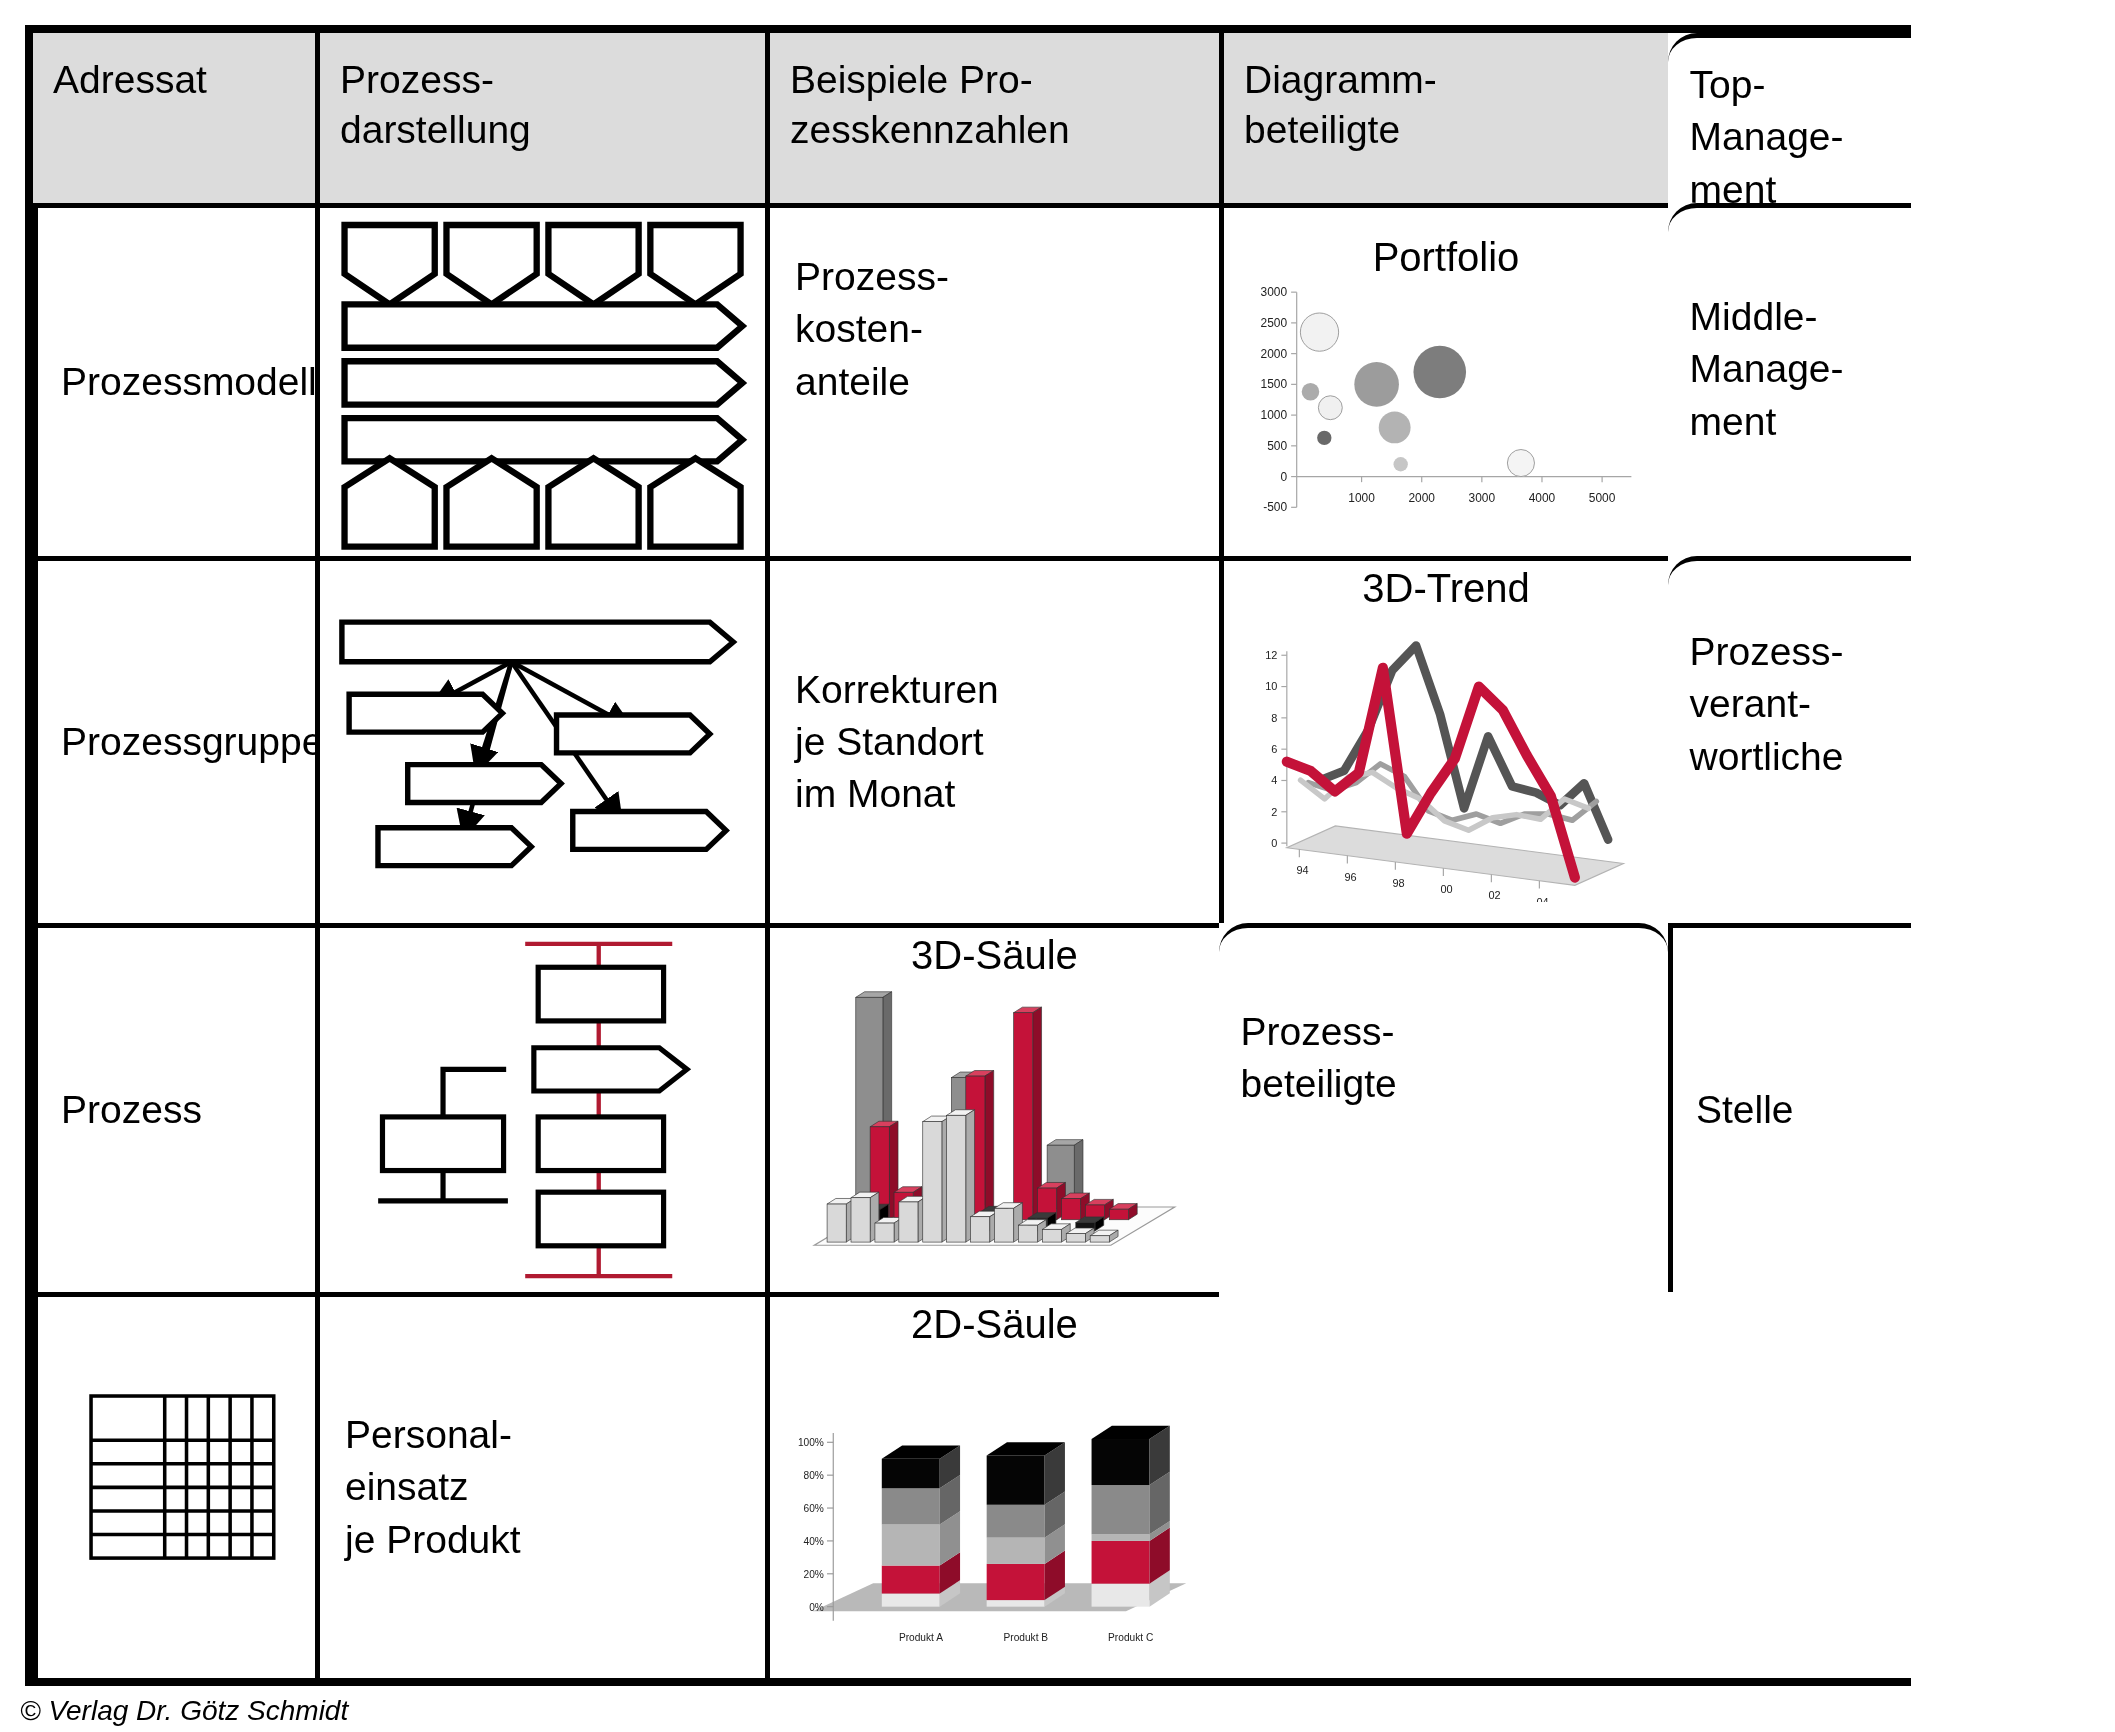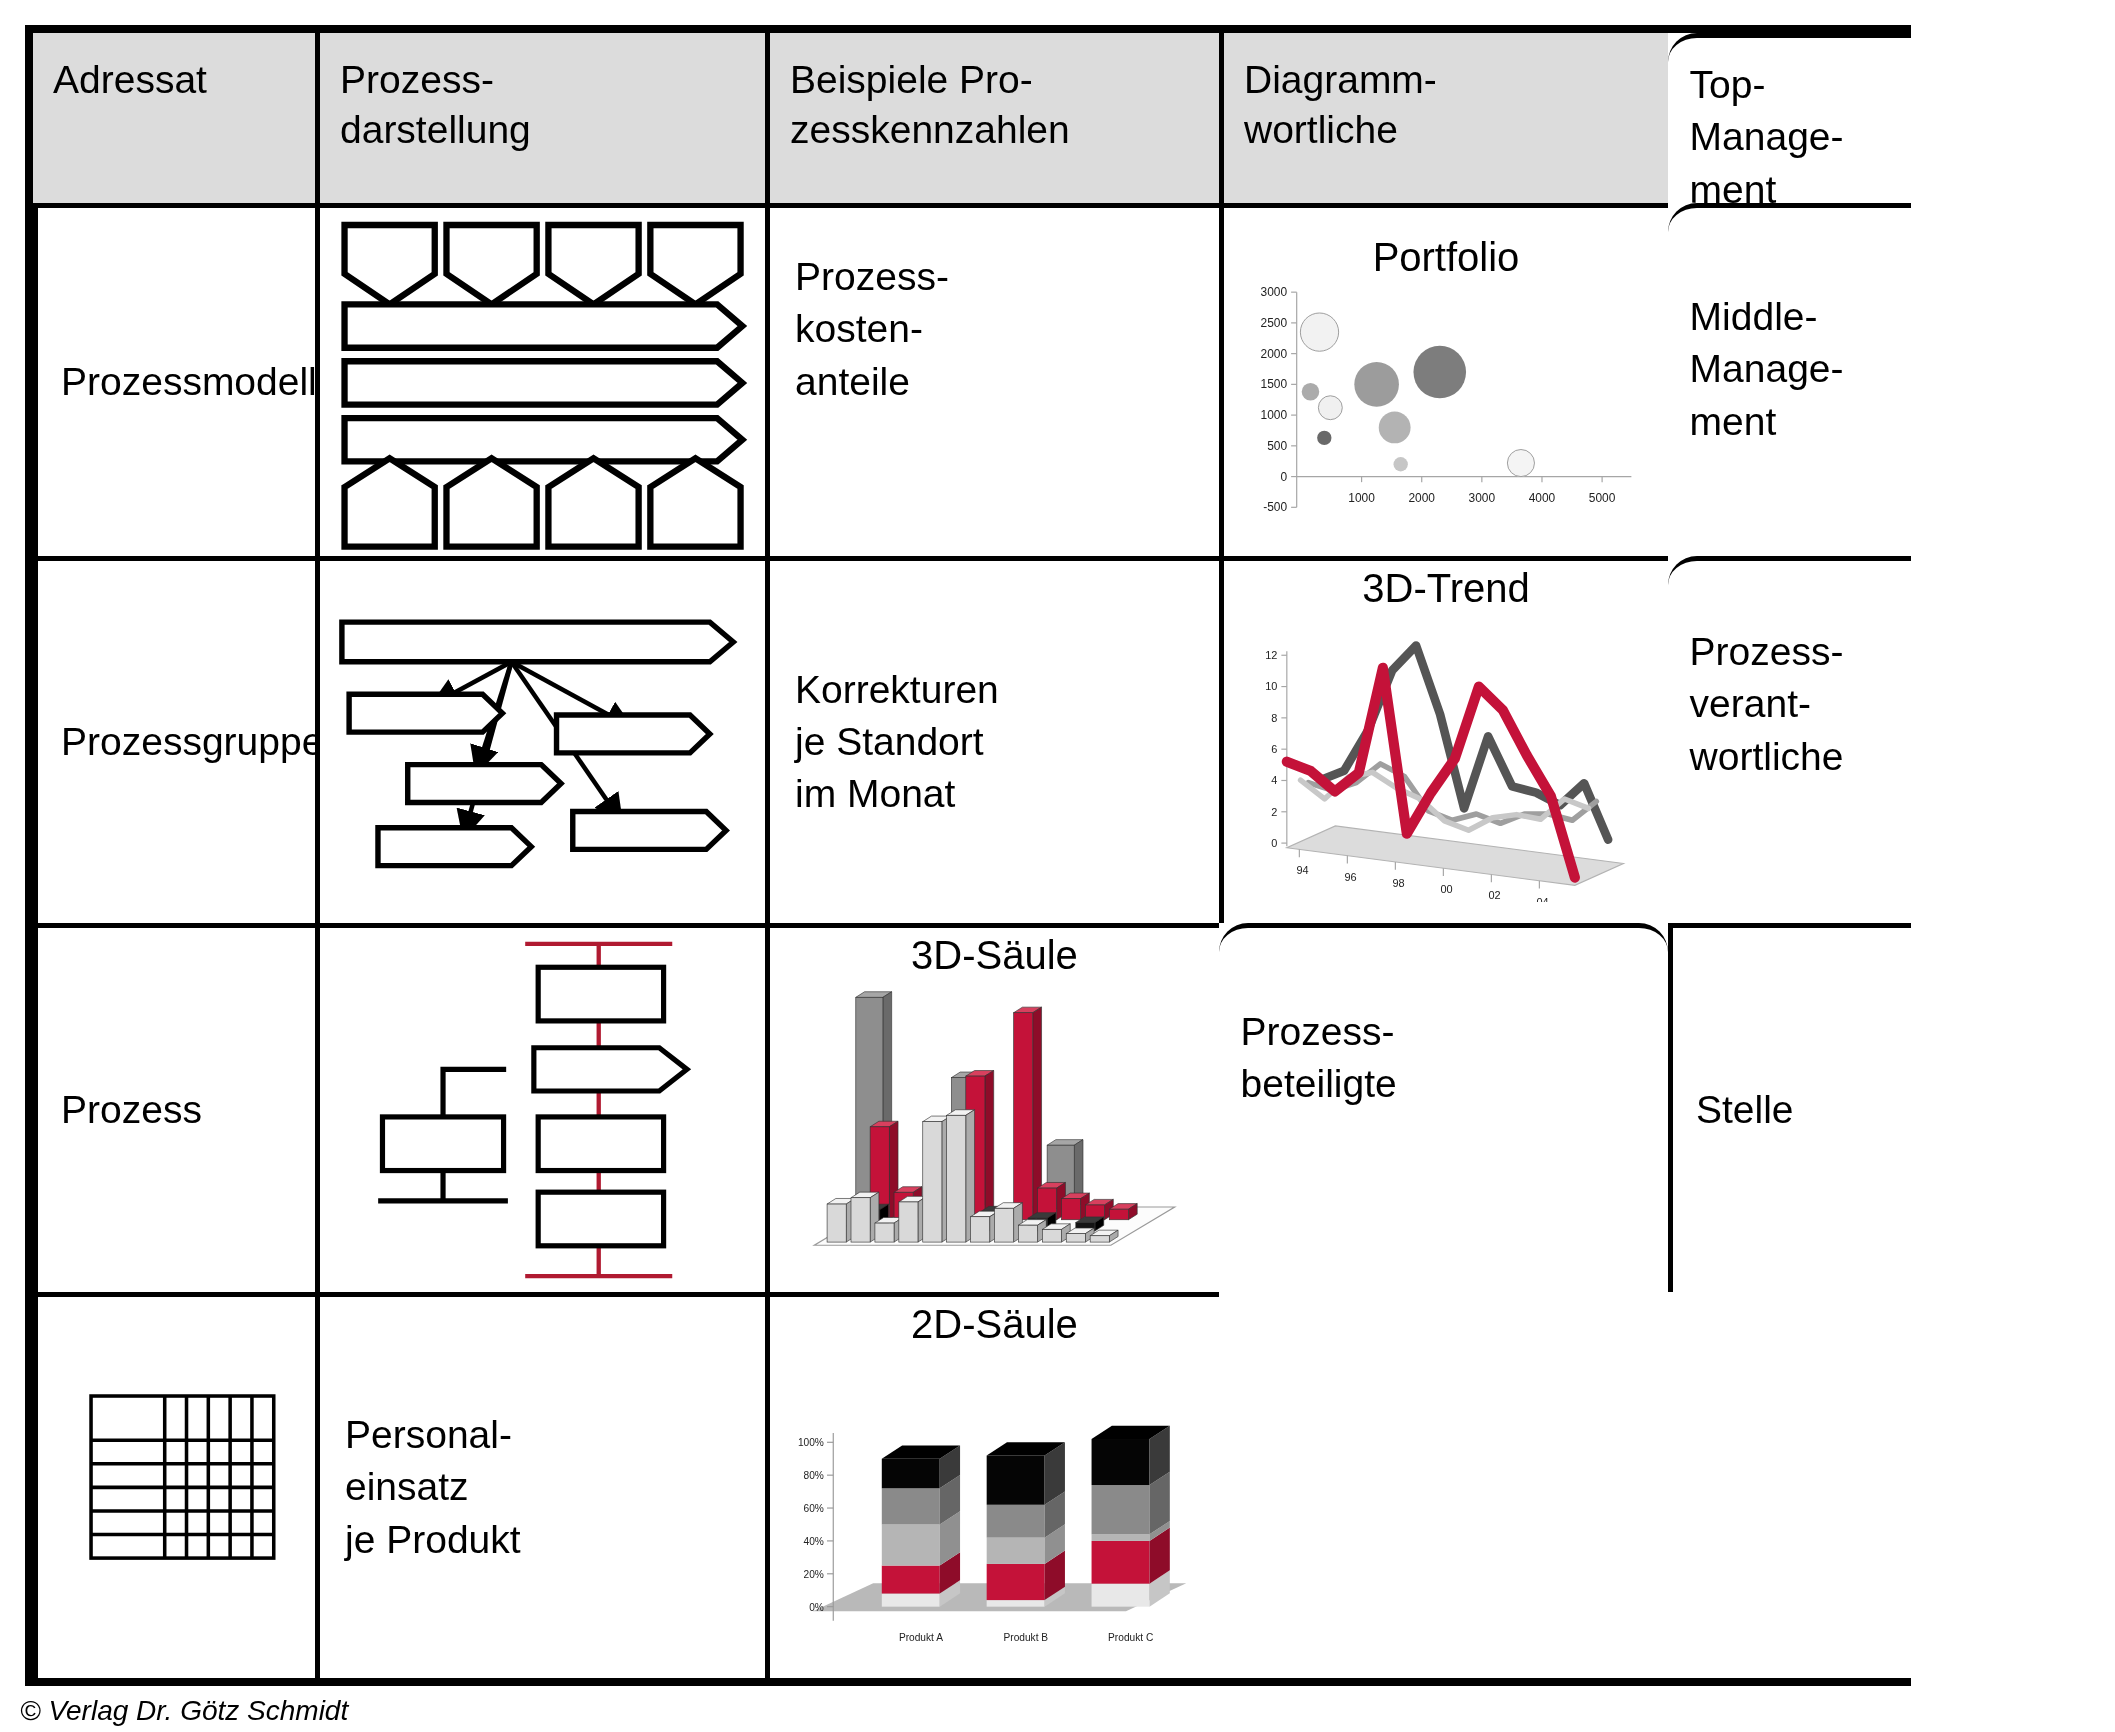--- a/index.html
+++ b/index.html
@@ -25,21 +25,21 @@
 
 <div class="page">
   <div class="tbl">
 
     <div class="cell hcell">Adressat</div>
     <div class="cell hcell bl">Prozess-
 darstellung</div>
     <div class="cell hcell bl">Beispiele Pro-
 zesskennzahlen</div>
     <div class="cell hcell bl">Diagramm-
-wortliche</div>
+beteiligte</div>
 
     <div class="cell t1 bt" style="padding-top:21px">Top-
 Manage-
 ment</div>
     <div class="cell t2 bl bt">Prozessmodell</div>
     <div class="cell dcell bl bt">
       <svg width="424" height="336" viewBox="0 0 470 372">
         <g stroke="#000" stroke-width="7" fill="#fff" stroke-linejoin="miter">
           <polygon points="15,12 115,12 115,66 65,100 15,66"></polygon>
           <polygon points="128,12 228,12 228,66 178,100 128,66"></polygon>

